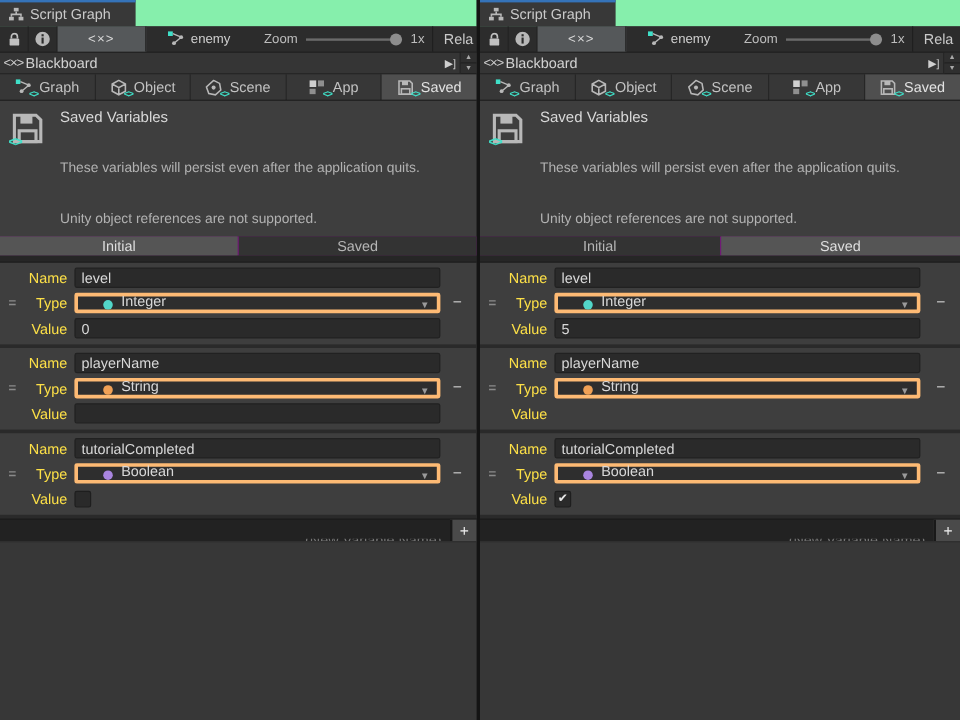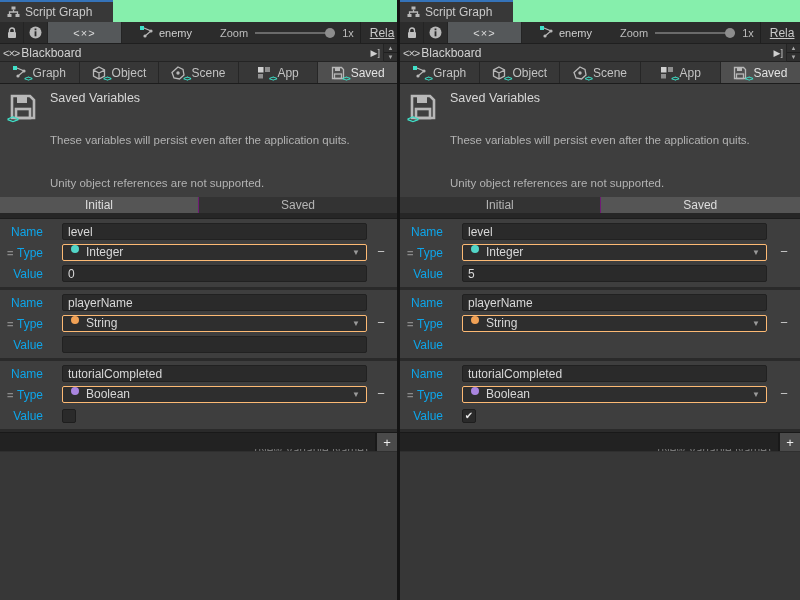--- a/index.html
+++ b/index.html
@@ -29,21 +29,21 @@
               color:#cfcfcf; font-size:11px; }
   .zoomwrap { display:flex; align-items:center; margin-left:28px; gap:7px; }
   .zoomlabel { color:#bdbdbd; font-size:11px; }
   .slider { position:relative; width:80px; height:12px; }
   .slider .track { position:absolute; left:0; right:0; top:5px; height:2px; background:#6a6a6a; }
   .slider .thumb { position:absolute; right:0; top:1px; width:10px; height:10px;
                    border-radius:50%; background:#8d8d8d; }
   .zoomval { color:#bdbdbd; font-size:11px; }
   .rela { border-left:1px solid #1f1f1f; align-self:stretch; display:flex; align-items:center;
           padding-left:9px; margin-left:6px; flex:1; overflow:hidden; white-space:nowrap;
-          color:#c9c9c9; font-size:12px;text-decoration:underline; }
+          color:#c9c9c9; font-size:12px; }
 
   
   .bbrow { height:18px; background:#353535; border-bottom:1px solid #242424;
            display:flex; align-items:center; flex:none; font-size:12px; color:#d2d2d2; }
   .bbicon { margin:0 2px 0 3px; font-size:11px; color:#d2d2d2; letter-spacing:-1px; }
   .dockbtn { margin-left:auto; color:#cfcfcf; font-size:9px; padding:0 3px; }
   .spincol { width:14px; align-self:stretch; display:flex; flex-direction:column;
              border-left:1px solid #242424; }
   .spincol div { flex:1; background:#2f2f2f; color:#a8a8a8; font-size:6px; line-height:8px;
                  text-align:center; border-bottom:1px solid #1f1f1f; }
@@ -71,25 +71,25 @@
   .subtabs { height:16px; background:#701a75; display:flex; gap:1px; flex:none;text-align:right; }
   .subtab { flex:1; background:#333333; color:#b5b5b5; font-size:12px;
             display:flex; align-items:center; justify-content:center; }
   .subtab.active { background:#555555; color:#dedede; }
   .subgap { height:6px; background:#262626; border-bottom:1px solid #1d1d1d; flex:none; }
 
   
   .vars { background:#3e3e3e; flex:none; }
   .vgroup { position:relative; padding:2px 0 3px 0; border-bottom:3px solid #2a2a2a; }
   .vrow { height:21px; display:flex; align-items:center; position:relative; }
-  .vlabel { width:62px; text-align:right; color:#0ea5e9; font-size:12px; padding-right:19px; flex:none; }
+  .vlabel { width:62px; text-align:right; color:#fde047; font-size:12px; padding-right:6px; flex:none; }
   .vfield { width:305px; height:17px; background:#2a2a2a; border:1px solid #212121;
             border-radius:2px; color:#d8d8d8; font-size:12px; padding:0 5px; outline:none; }
-  .vdrop { width:305px; height:17px; background:#2e2e2e; border:1px solid #fdba74;
-           border-radius:2px; display:flex; align-items:flex-start; gap:7px; padding:0 8px;
+  .vdrop { width:305px; height:17px; background:#2e2e2e; border:3px solid #fdba74;
+           border-radius:2px; display:flex; align-items:flex-end; gap:7px; padding:0 21px;
            color:#d8d8d8; font-size:12px; position:relative; }
   .dot { width:8px; height:8px; border-radius:50%; flex:none; }
   .droparrow { position:absolute; right:6px; top:3px; color:#9a9a9a; font-size:8px; }
   .handle { position:absolute; left:7px; top:7px; color:#8a8a8a; font-size:11px;
             font-weight:bold; line-height:8px; }
   .minusbtn { position:absolute; right:8px; top:3px; width:16px; height:15px; color:#cccccc;
               font-size:13px; text-align:center; line-height:14px; }
   .checkbox { width:14px; height:14px; background:#2a2a2a; border:1px solid #1e1e1e;
               border-radius:2px; color:#e8e8e8; font-size:10px; line-height:12px; text-align:center; }
   .checkbox.checked::after { content:"✔"; }

